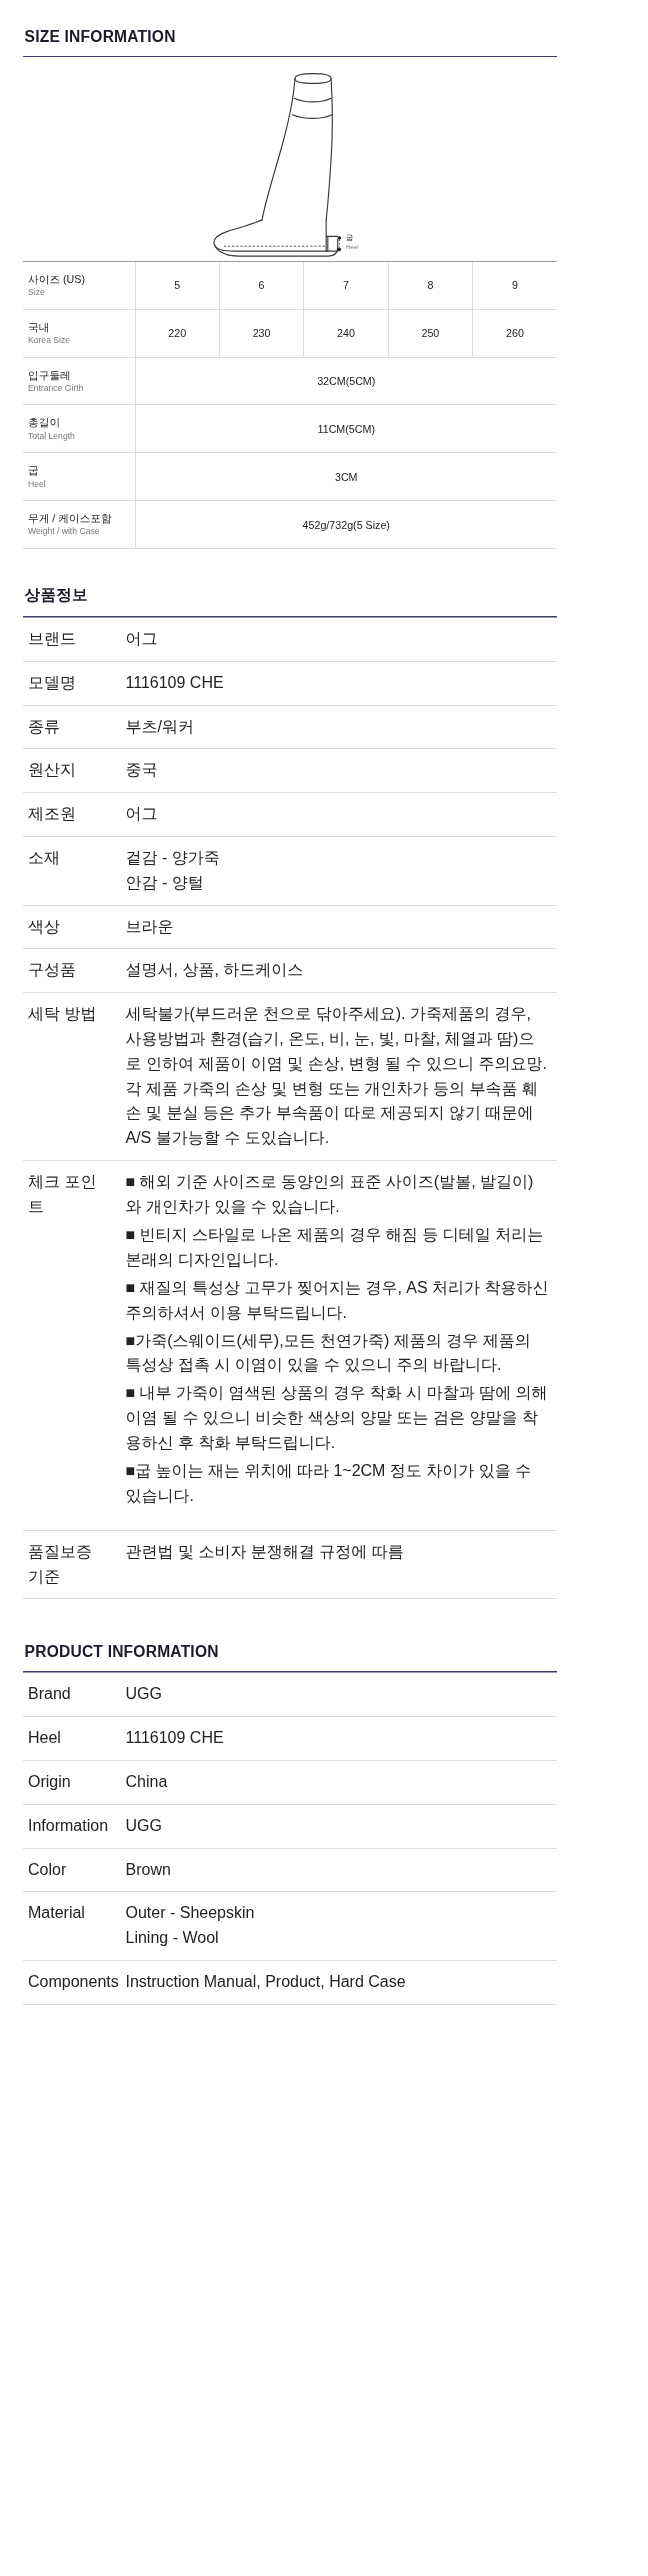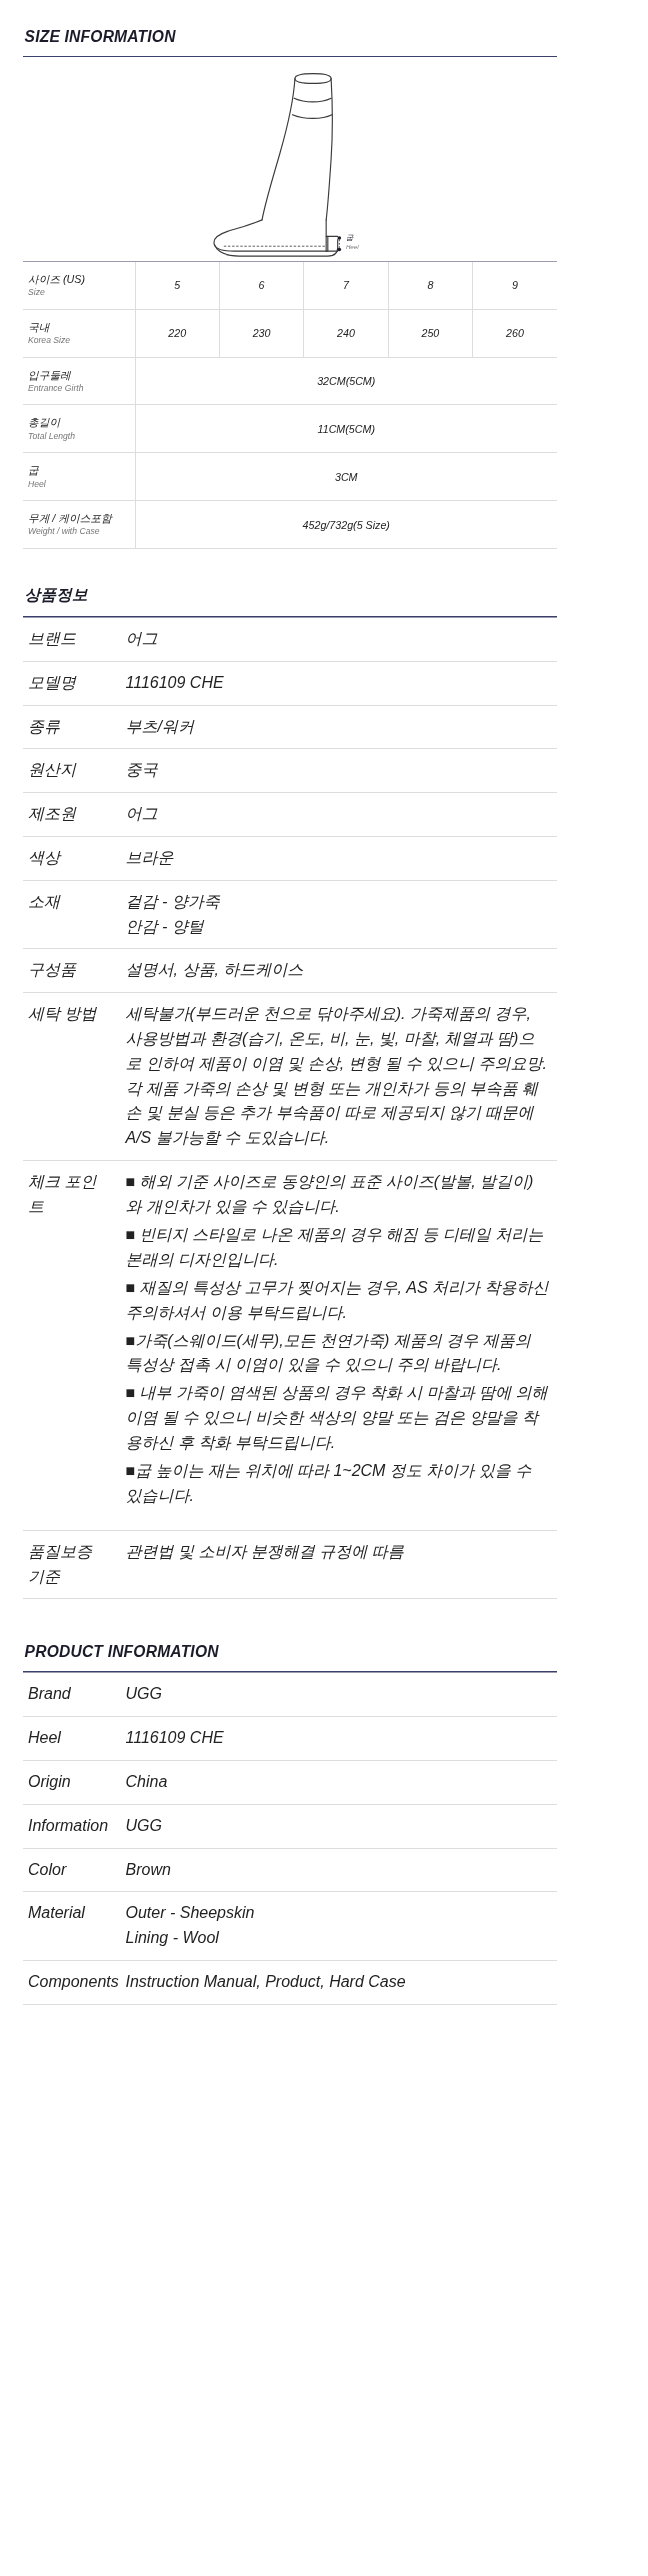--- a/index.html
+++ b/index.html
@@ -11,21 +11,20 @@
     width: 648px;
     font-family: "Liberation Sans", sans-serif;
     color: #222222;
     -webkit-font-smoothing: antialiased;
   }
   .page {
     width: 580px;
     min-height: 2576px;
     padding: 0 0 33px 0;
     position: relative;
-    font-style: italic;
   }
   .section {
     margin: 0 23px;
   }
   .section-title {
     font-size: 15.6px;
     font-weight: bold;
     letter-spacing: 0.2px;
     color: #1b1b2a;
     padding: 0 0 10px 1.6px;
@@ -225,27 +224,27 @@
         </tr>
         <tr>
           <td class="k">원산지</td>
           <td class="v">중국</td>
         </tr>
         <tr>
           <td class="k">제조원</td>
           <td class="v">어그</td>
         </tr>
         <tr>
-          <td class="k">색상</td>
-          <td class="v">브라운</td>
-        </tr>
-        <tr>
           <td class="k">소재</td>
           <td class="v multiline">겉감 - 양가죽
 안감 - 양털</td>
+        </tr>
+        <tr>
+          <td class="k">색상</td>
+          <td class="v">브라운</td>
         </tr>
         <tr>
           <td class="k">구성품</td>
           <td class="v">설명서, 상품, 하드케이스</td>
         </tr>
         <tr>
           <td class="k">세탁 방법</td>
           <td class="v">세탁불가(부드러운 천으로 닦아주세요). 가죽제품의 경우, 사용방법과 환경(습기, 온도, 비, 눈, 빛, 마찰, 체열과 땀)으로 인하여 제품이 이염 및 손상, 변형 될 수 있으니 주의요망. 각 제품 가죽의 손상 및 변형 또는 개인차가 등의 부속품 훼손 및 분실 등은 추가 부속품이 따로 제공되지 않기 때문에 A/S 불가능할 수 도있습니다.</td>
         </tr>
         <tr>

